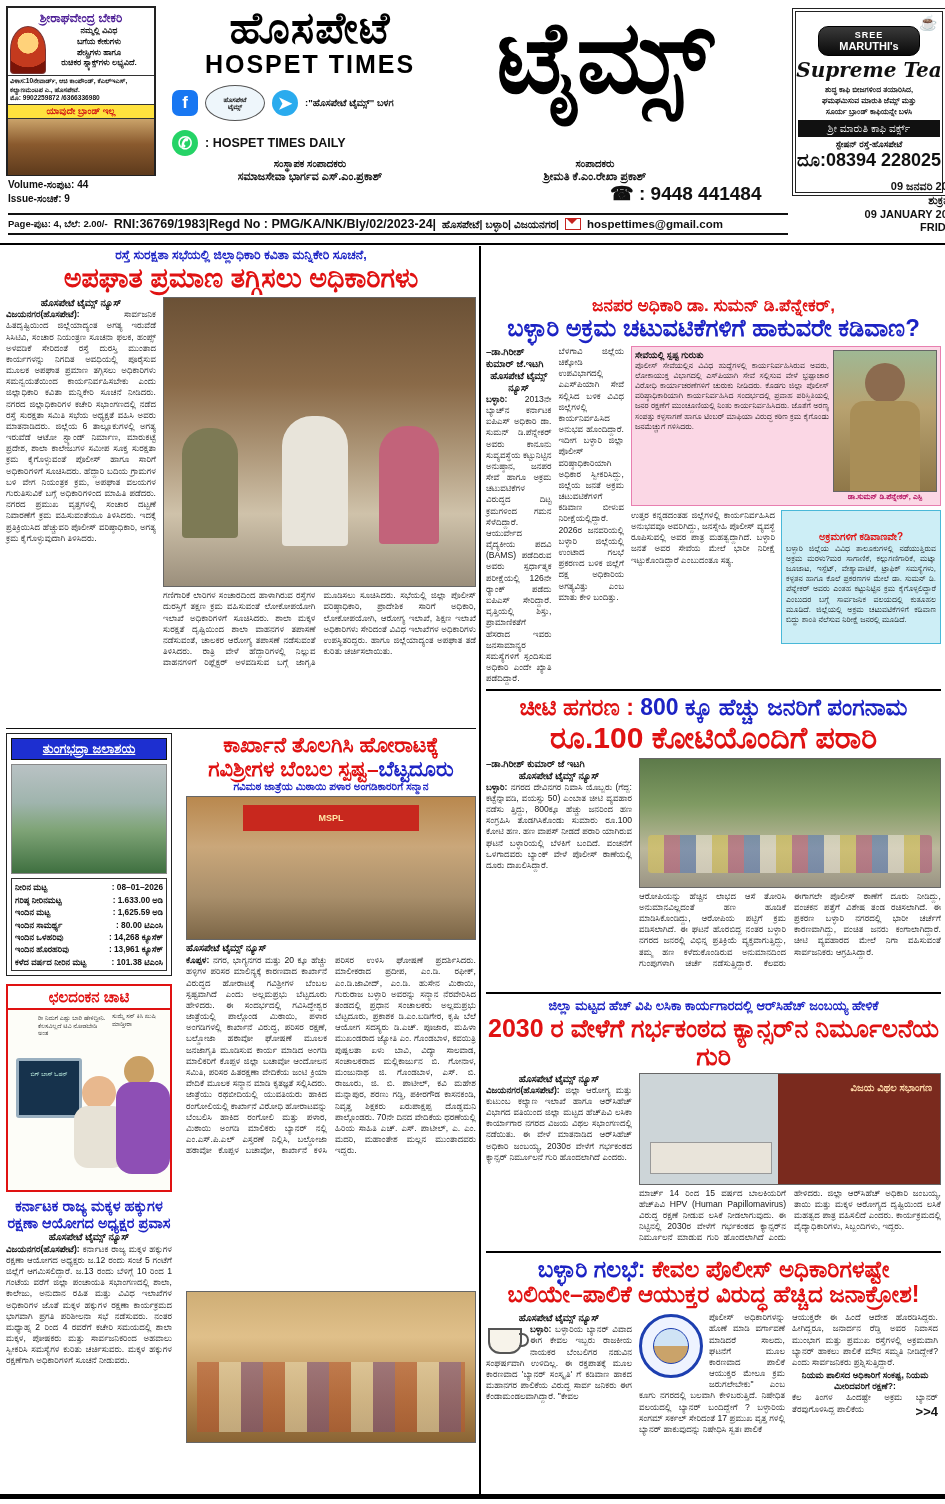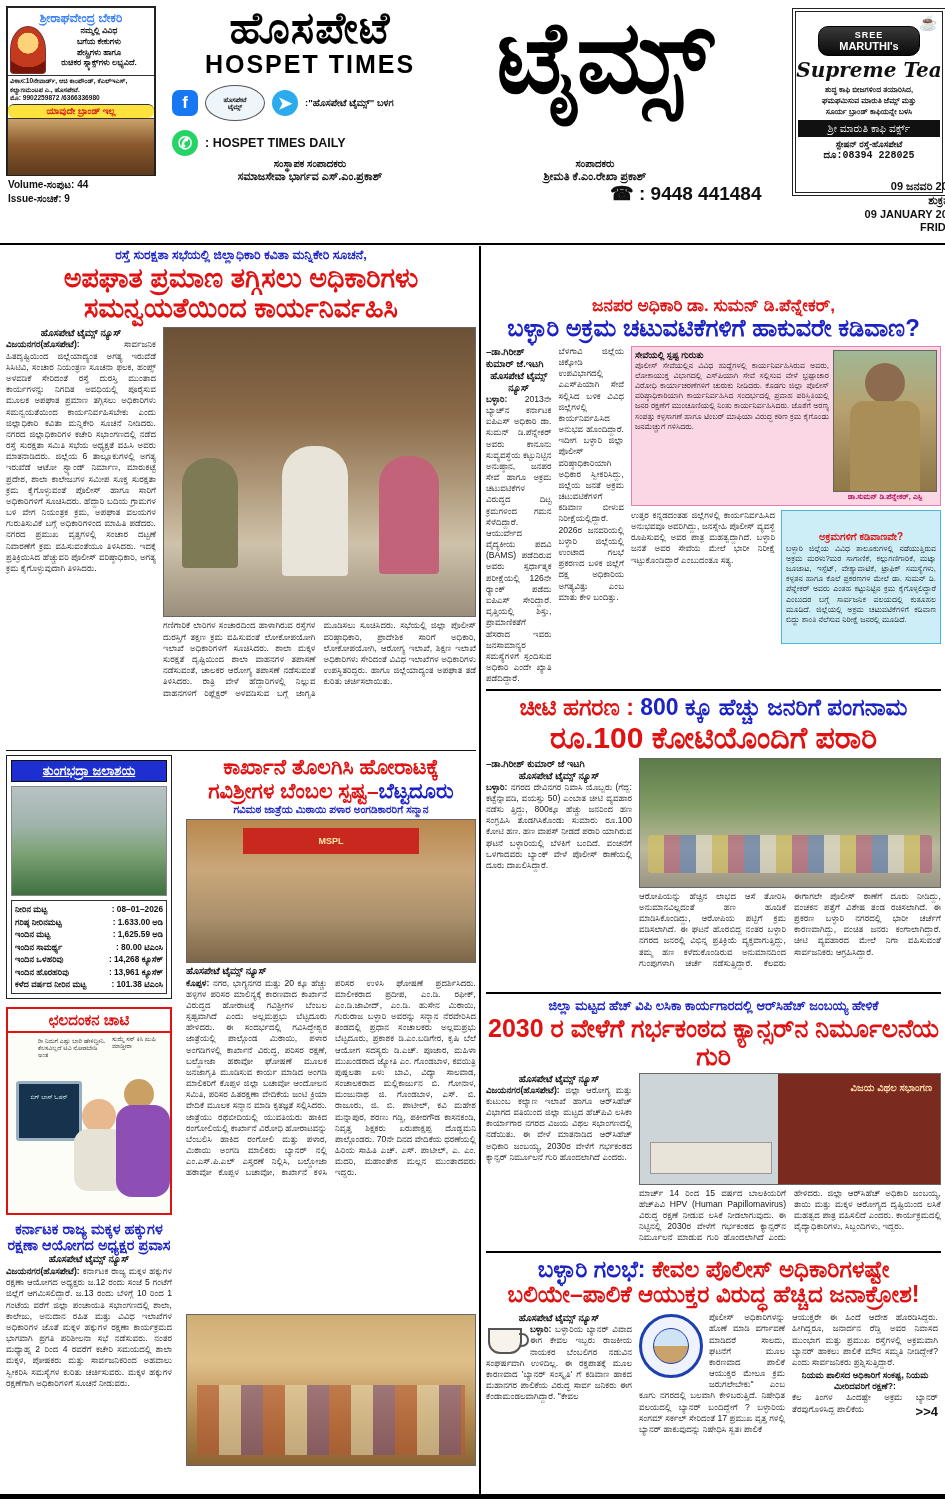--- a/index.html
+++ b/index.html
@@ -9,24 +9,24 @@
   .kn{font-family:"Liberation Sans",sans-serif;}
   .jtxt{font-size:8.6px;line-height:1.3;text-align:justify;color:#151515;}
   .cols2{column-count:2;column-gap:8px;}
   .byline{font-weight:bold;font-size:9.5px;text-align:center;}
   .dateline{font-weight:bold;}
   .red{color:#e01212;} .blue{color:#1c23c4;}
   .photo{position:relative;border:1px solid #666;overflow:hidden;}
   .hrule{background:#000;}
   
   .ad-box{border:2px solid #222;background:#fff;}
-  .adl-title{color:#3b82f6;font-weight:bold;font-size:12px;text-align:center;padding-top:3px;}
+  .adl-title{color:#4c1d95;font-weight:bold;font-size:12px;text-align:center;padding-top:3px;}
   .adl-line{font-size:8px;font-weight:bold;text-align:center;line-height:1.35;}
   .adl-addr{font-size:6.6px;font-weight:bold;border-top:1px solid #333;padding:1px 2px;line-height:1.3;}
-  .adl-strip{background:#ffe23e;color:#d31414;font-weight:bold;font-size:9px;text-align:center;border-top:1px solid #333;padding:1px 0;border-radius:6px;}
+  .adl-strip{background:#ffe23e;color:#d31414;font-weight:bold;font-size:9px;text-align:center;border-top:1px solid #333;padding:1px 0;}
   .ph-bakery{height:56px;background:linear-gradient(180deg,#caa36a 0%,#8a5a2e 45%,#5d3a1c 100%);border-top:1px solid #333;}
   .ph-deity{width:34px;height:46px;border-radius:50% 50% 4px 4px;background:radial-gradient(circle at 50% 35%,#ffd27a 0 30%,#c43a1e 31% 70%,#7a1408 71% 100%);border:1px solid #733;}
   .mast-kn{font-size:44px;font-weight:900;letter-spacing:1px;color:#000;line-height:1;}
   .mast-en{font-size:25px;font-weight:900;letter-spacing:2px;color:#000;}
   .logo-big{font-size:100px;font-weight:900;color:#000;line-height:.95;
             text-shadow:-2px -2px 0 #fff,2px -2px 0 #fff,-2px 2px 0 #fff,2px 2px 0 #fff,0 0 1px #000;}
   .soc-ic{width:26px;height:26px;border-radius:6px;display:inline-flex;align-items:center;justify-content:center;
           color:#fff;font-weight:bold;font-size:17px;}
   .fb{background:#1877f2;border-radius:7px;}
   .tg{background:#2aabee;border-radius:50%;}
@@ -119,21 +119,21 @@
       <div style="font-size:11px;font-weight:bold;">MARUTHI's</div>
     </div>
     <div style="font-family:'DejaVu Serif',serif;font-style:italic;font-weight:bold;font-size:20px;margin-top:2px;text-align:center;">Supreme Tea</div>
     <div class="kn" style="font-size:7.6px;font-weight:bold;line-height:1.45;margin-top:2px;">
       <div>ಶುದ್ಧ ಕಾಫಿ ಬೀಜಗಳಿಂದ ತಯಾರಿಸಿದ,</div>
       <div>ಘಮಘಮಿಸುವ ಮಾರುತಿ ಜೆಮ್ಸ್ ಮತ್ತು</div>
       <div>ಸೂರ್ಯ ಬ್ರಾಂಡ್ ಕಾಫಿಯನ್ನೇ ಬಳಸಿ</div>
     </div>
     <div class="kn" style="background:#111;color:#fff;font-weight:normal;font-size:10.5px;margin:3px 2px 0;padding:2px 0;">ಶ್ರೀ ಮಾರುತಿ ಕಾಫಿ ವರ್ಕ್ಸ್</div>
     <div class="kn" style="font-size:8.5px;font-weight:bold;margin-top:2px;">ಸ್ಟೇಷನ್ ರಸ್ತೆ-ಹೊಸಪೇಟೆ</div>
-    <div class="kn" style="font-size:10px;font-weight:900;font-family:Liberation Mono, monospace;">ದೂ:08394 228025</div>
+    <div class="kn" style="font-size:18px;font-weight:900;">ದೂ:08394 228025</div>
   </div>
 
   <div class="abs" style="left:160px;top:158px;width:300px;">
     <div class="founder-label kn">ಸಂಸ್ಥಾಪಕ ಸಂಪಾದಕರು</div>
     <div class="founder-name kn">ಸಮಾಜಸೇವಾ ಭಾರ್ಗವ ಎಸ್.ಎಂ.ಪ್ರಕಾಶ್</div>
   </div>
   <div class="abs" style="left:470px;top:158px;width:250px;">
     <div class="founder-label kn">ಸಂಪಾದಕರು</div>
     <div class="founder-name kn">ಶ್ರೀಮತಿ ಕೆ.ಎಂ.ರೇಖಾ ಪ್ರಕಾಶ್</div>
   </div>
@@ -147,52 +147,58 @@
     <div style="font-weight:bold;">ಶುಕ್ರವಾರ</div>
     <div>09 JANUARY 2026</div>
     <div>FRIDAY</div>
   </div>
 
   <div class="abs vol" style="left:8px;top:178px;width:150px;">
     <div>Volume-ಸಂಪುಟ: 44</div>
     <div>Issue-ಸಂಚಿಕೆ: 9</div>
   </div>
 
+  <div class="abs" style="left:8px;top:213px;width:780px;border-top:2px solid #111;border-bottom:2px solid #111;padding:2px 0;display:flex;align-items:center;gap:6px;white-space:nowrap;">
+    <span style="font-size:9.5px;font-weight:bold;">Page-ಪುಟ: 4, ಬೆಲೆ: 2.00/-</span>
+    <span class="rni">RNI:36769/1983|Regd No : PMG/KA/NK/Bly/02/2023-24|</span>
+    <span class="kn" style="font-size:10.5px;font-weight:900;">ಹೊಸಪೇಟೆ| ಬಳ್ಳಾರಿ| ವಿಜಯನಗರ|</span>
+    <span class="gmail"></span>
+    <span style="font-size:11.5px;font-weight:900;">hospettimes@gmail.com</span>
+  </div>
 
   <div class="abs hrule" style="left:0;top:243px;width:945px;height:2px;"></div>
   <div class="abs hrule" style="left:479px;top:246px;width:2px;height:1248px;"></div>
 
   <div class="abs" style="left:6px;top:248px;width:470px;">
 
     <div>
       <div class="kicker blue kn" style="font-size:12.5px;">ರಸ್ತೆ ಸುರಕ್ಷತಾ ಸಭೆಯಲ್ಲಿ ಜಿಲ್ಲಾಧಿಕಾರಿ ಕವಿತಾ ಮನ್ನಿಕೇರಿ ಸೂಚನೆ,</div>
       <div class="hl red kn" style="font-size:27px;">
         <div>ಅಪಘಾತ ಪ್ರಮಾಣ ತಗ್ಗಿಸಲು ಅಧಿಕಾರಿಗಳು</div>
-          <div>ಸಮನ್ವಯತೆಯಿಂದ ಕಾರ್ಯನಿರ್ವಹಿಸಿ</div>
       </div>
       <div style="display:flex;gap:7px;margin-top:4px;">
         <div style="width:150px;">
           <div class="byline kn">ಹೊಸಪೇಟೆ ಟೈಮ್ಸ್ ನ್ಯೂಸ್</div>
           <div class="jtxt kn"><span class="dateline kn">ವಿಜಯನಗರ(ಹೊಸಪೇಟೆ):</span> <span>ಸಾರ್ವಜನಿಕ ಹಿತದೃಷ್ಟಿಯಿಂದ ಜಿಲ್ಲೆಯಾದ್ಯಂತ ಅಗತ್ಯ ಇರುವೆಡೆ ಸಿಸಿಟಿವಿ, ಸಂಚಾರ ನಿಯಂತ್ರಣ ಸೂಚನಾ ಫಲಕ, ಹಂಪ್ಸ್ ಅಳವಡಿಕೆ ಸೇರಿದಂತೆ ರಸ್ತೆ ದುರಸ್ತಿ ಮುಂತಾದ ಕಾರ್ಯಗಳನ್ನು ನಿಗದಿತ ಅವಧಿಯಲ್ಲಿ ಪೂರೈಸುವ ಮೂಲಕ ಅಪಘಾತ ಪ್ರಮಾಣ ತಗ್ಗಿಸಲು ಅಧಿಕಾರಿಗಳು ಸಮನ್ವಯತೆಯಿಂದ ಕಾರ್ಯನಿರ್ವಹಿಸಬೇಕು ಎಂದು ಜಿಲ್ಲಾಧಿಕಾರಿ ಕವಿತಾ ಮನ್ನಿಕೇರಿ ಸೂಚನೆ ನೀಡಿದರು.  ನಗರದ ಜಿಲ್ಲಾಧಿಕಾರಿಗಳ ಕಚೇರಿ ಸಭಾಂಗಣದಲ್ಲಿ ನಡೆದ ರಸ್ತೆ ಸುರಕ್ಷತಾ ಸಮಿತಿ ಸಭೆಯ ಅಧ್ಯಕ್ಷತೆ ವಹಿಸಿ ಅವರು ಮಾತನಾಡಿದರು.  ಜಿಲ್ಲೆಯ 6 ತಾಲ್ಲೂಕುಗಳಲ್ಲಿ ಅಗತ್ಯ ಇರುವೆಡೆ ಆಟೋ ಸ್ಟ್ಯಾಂಡ್ ನಿರ್ಮಾಣ, ಮಾರುಕಟ್ಟೆ ಪ್ರದೇಶ, ಶಾಲಾ ಕಾಲೇಜುಗಳ ಸಮೀಪ ಸೂಕ್ತ ಸುರಕ್ಷತಾ ಕ್ರಮ ಕೈಗೊಳ್ಳುವಂತೆ ಪೊಲೀಸ್ ಹಾಗೂ ಸಾರಿಗೆ ಅಧಿಕಾರಿಗಳಿಗೆ ಸೂಚಿಸಿದರು. ಹೆದ್ದಾರಿ ಬದಿಯ ಗ್ರಾಮಗಳ ಬಳಿ ವೇಗ ನಿಯಂತ್ರಕ ಕ್ರಮ, ಅಪಘಾತ ವಲಯಗಳ ಗುರುತಿಸುವಿಕೆ ಬಗ್ಗೆ ಅಧಿಕಾರಿಗಳಿಂದ ಮಾಹಿತಿ ಪಡೆದರು. ನಗರದ ಪ್ರಮುಖ ವೃತ್ತಗಳಲ್ಲಿ ಸಂಚಾರ ದಟ್ಟಣೆ ನಿವಾರಣೆಗೆ ಕ್ರಮ ವಹಿಸುವಂತೆಯೂ ತಿಳಿಸಿದರು. ಇದಕ್ಕೆ ಪ್ರತಿಕ್ರಿಯಿಸಿದ ಹೆಚ್ಚುವರಿ ಪೊಲೀಸ್ ವರಿಷ್ಠಾಧಿಕಾರಿ, ಅಗತ್ಯ ಕ್ರಮ ಕೈಗೊಳ್ಳುವುದಾಗಿ ತಿಳಿಸಿದರು.</span></div>
         </div>
         <div style="width:313px;">
           <div class="photo" style="width:311px;height:288px;background:linear-gradient(180deg,#6b5136 0%,#8a6a48 30%,#b09a7c 55%,#cfc2aa 75%,#9b8f7c 100%);">
             <div style="position:absolute;left:18px;bottom:48px;width:56px;height:110px;border-radius:26px 26px 4px 4px;background:#7d7a55;"></div>
             <div style="position:absolute;left:118px;bottom:40px;width:66px;height:130px;border-radius:30px 30px 4px 4px;background:#e8e4da;"></div>
             <div style="position:absolute;left:215px;bottom:42px;width:60px;height:118px;border-radius:28px 28px 4px 4px;background:#c2637a;"></div>
           </div>
           <div class="jtxt cols2 kn" style="margin-top:3px;height:128px;overflow:hidden;">
             <span>ಗಣಿಗಾರಿಕೆ ಲಾರಿಗಳ ಸಂಚಾರದಿಂದ ಹಾಳಾಗಿರುವ ರಸ್ತೆಗಳ ದುರಸ್ತಿಗೆ ತಕ್ಷಣ ಕ್ರಮ ವಹಿಸುವಂತೆ ಲೋಕೋಪಯೋಗಿ ಇಲಾಖೆ ಅಧಿಕಾರಿಗಳಿಗೆ ಸೂಚಿಸಿದರು. ಶಾಲಾ ಮಕ್ಕಳ ಸುರಕ್ಷತೆ ದೃಷ್ಟಿಯಿಂದ ಶಾಲಾ ವಾಹನಗಳ ತಪಾಸಣೆ ನಡೆಸುವಂತೆ, ಚಾಲಕರ ಆರೋಗ್ಯ ತಪಾಸಣೆ ನಡೆಸುವಂತೆ ತಿಳಿಸಿದರು. ರಾತ್ರಿ ವೇಳೆ ಹೆದ್ದಾರಿಗಳಲ್ಲಿ ನಿಲ್ಲುವ ವಾಹನಗಳಿಗೆ ರಿಫ್ಲೆಕ್ಟರ್ ಅಳವಡಿಸುವ ಬಗ್ಗೆ ಜಾಗೃತಿ ಮೂಡಿಸಲು ಸೂಚಿಸಿದರು.</span>
             <span>ಸಭೆಯಲ್ಲಿ ಜಿಲ್ಲಾ ಪೊಲೀಸ್ ವರಿಷ್ಠಾಧಿಕಾರಿ, ಪ್ರಾದೇಶಿಕ ಸಾರಿಗೆ ಅಧಿಕಾರಿ, ಲೋಕೋಪಯೋಗಿ, ಆರೋಗ್ಯ ಇಲಾಖೆ, ಶಿಕ್ಷಣ ಇಲಾಖೆ ಅಧಿಕಾರಿಗಳು ಸೇರಿದಂತೆ ವಿವಿಧ ಇಲಾಖೆಗಳ ಅಧಿಕಾರಿಗಳು ಉಪಸ್ಥಿತರಿದ್ದರು. ಹಾಗೂ ಜಿಲ್ಲೆಯಾದ್ಯಂತ ಅಪಘಾತ ತಡೆ ಕುರಿತು ಚರ್ಚಿಸಲಾಯಿತು.</span>
           </div>
         </div>
       </div>
     </div>
 
-    <div style="display:flex;gap:14px;margin-top:2px;border-top:1.5px solid #111;padding-top:4px;">
+    <div style="display:flex;gap:14px;margin-top:10px;border-top:1.5px solid #111;padding-top:4px;">
 
       <div style="width:172px;">
 
         <div class="res-box">
           <div class="res-title kn">ತುಂಗಭದ್ರಾ ಜಲಾಶಯ</div>
           <div class="ph-dam photo" style="border:1px solid #888;"></div>
           <div class="res-table kn">
             <div class="res-row">
                 <span>ನೀರಿನ ಮಟ್ಟ</span>
                 <span>: 08–01–2026</span>

